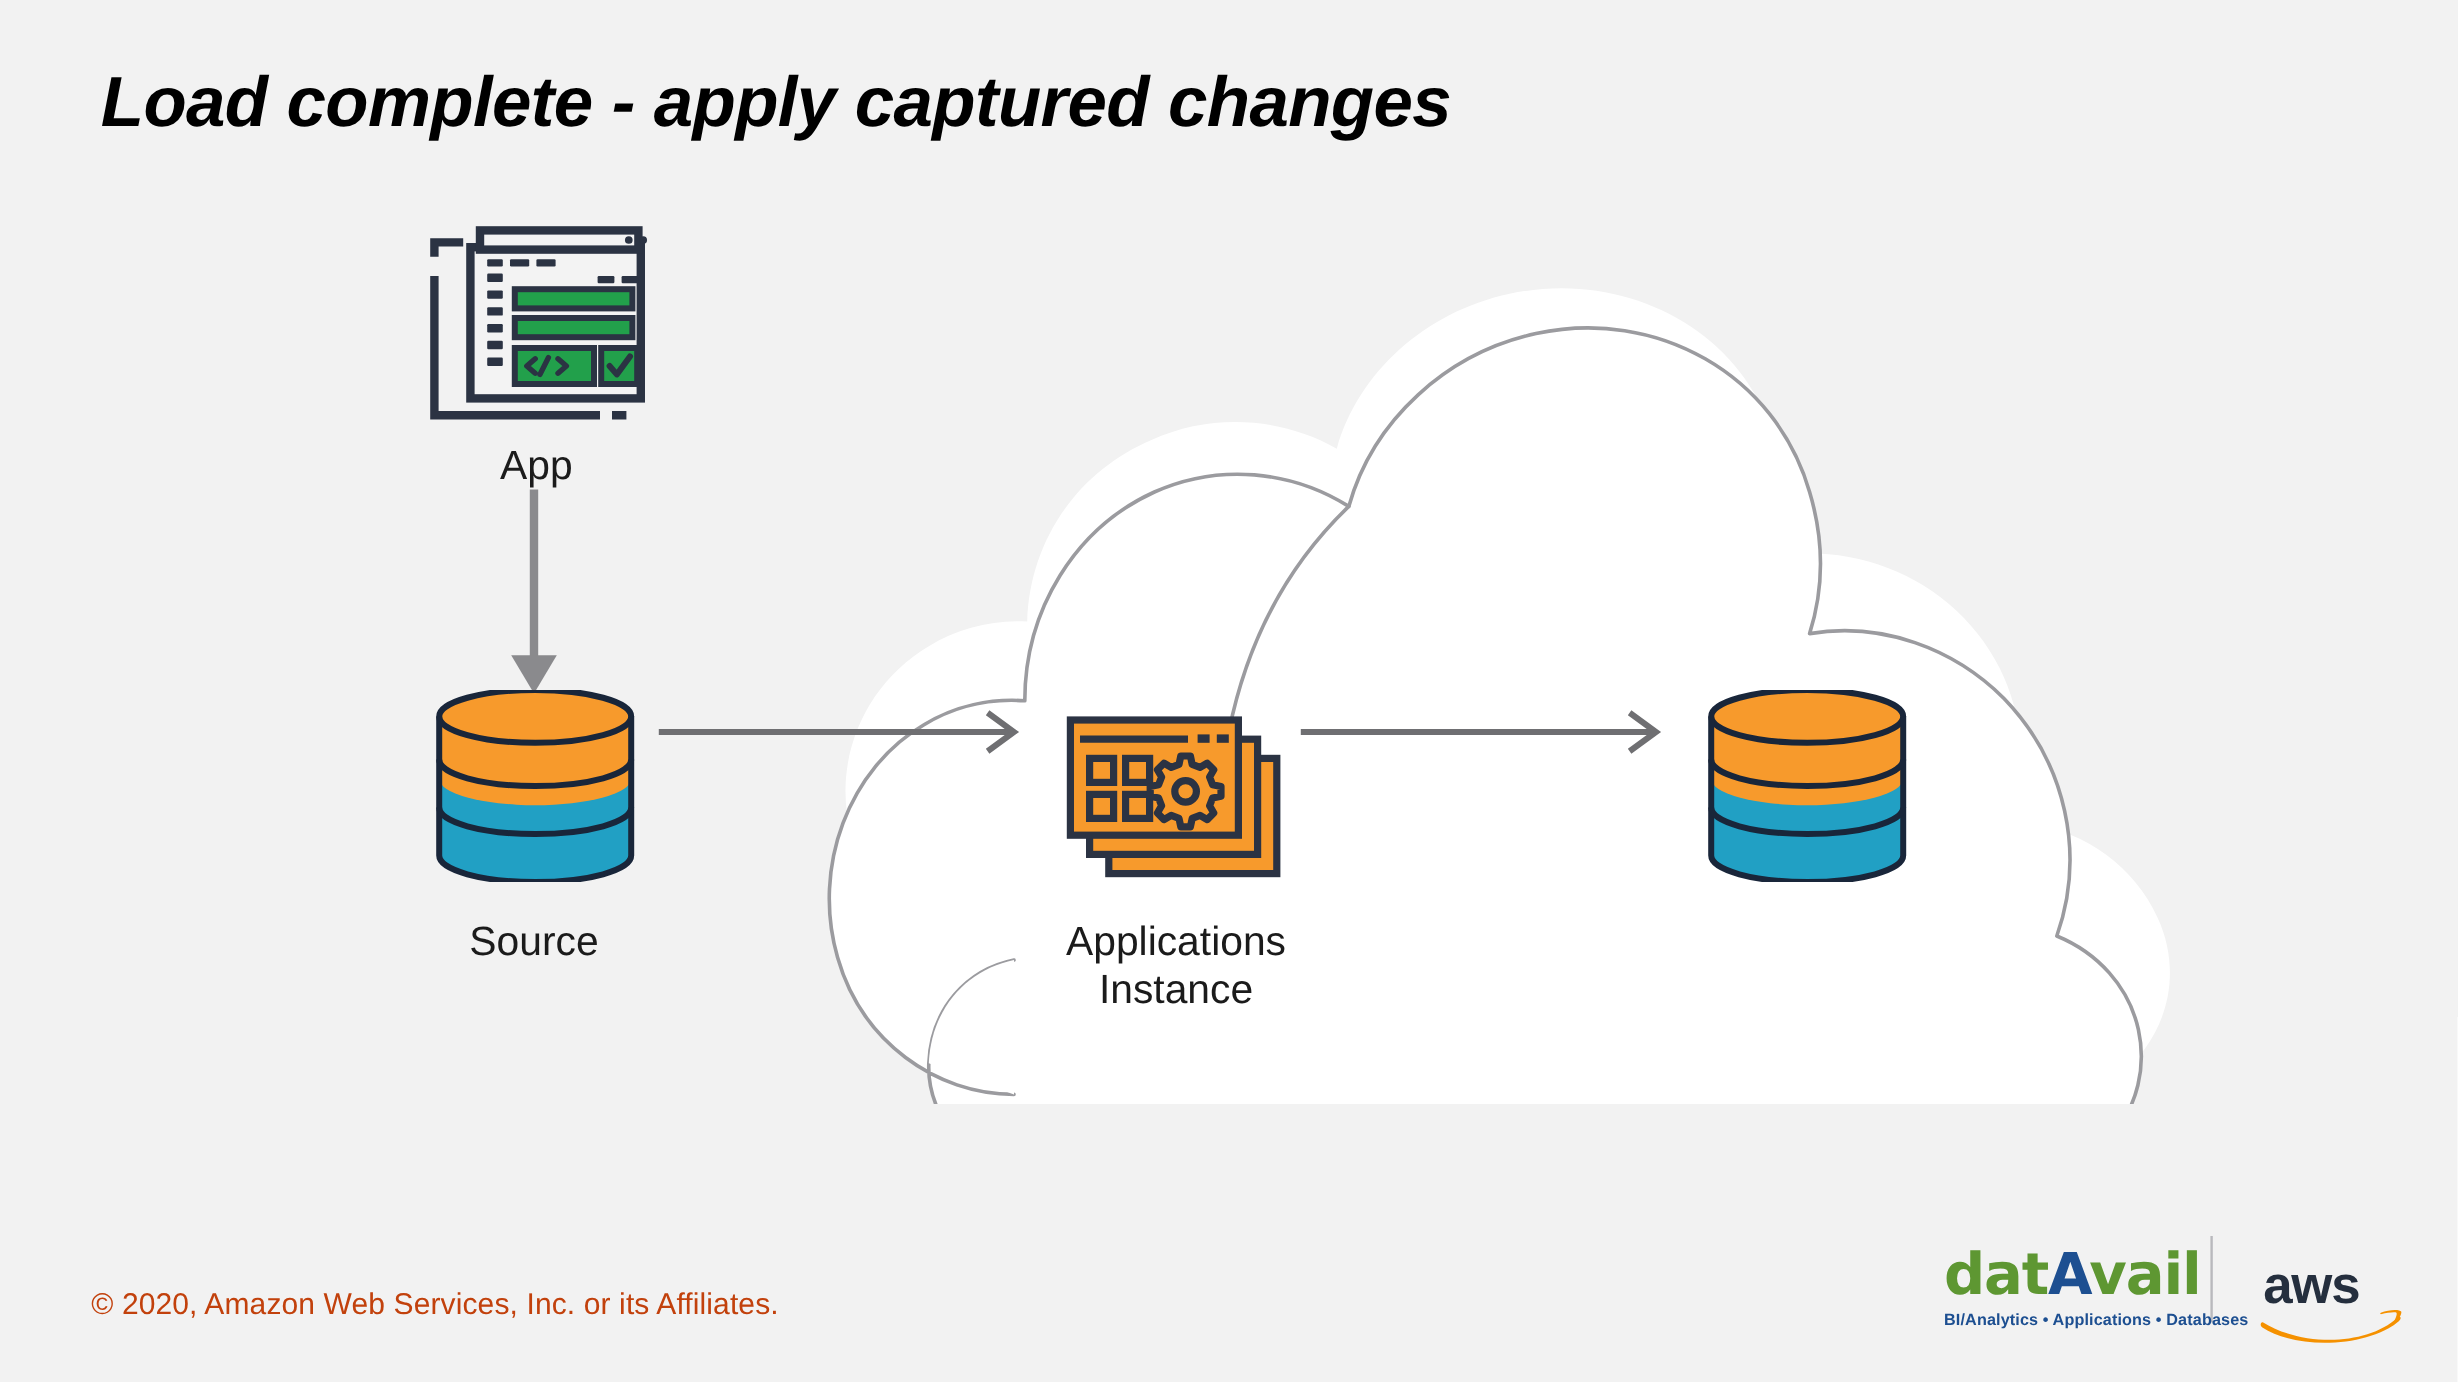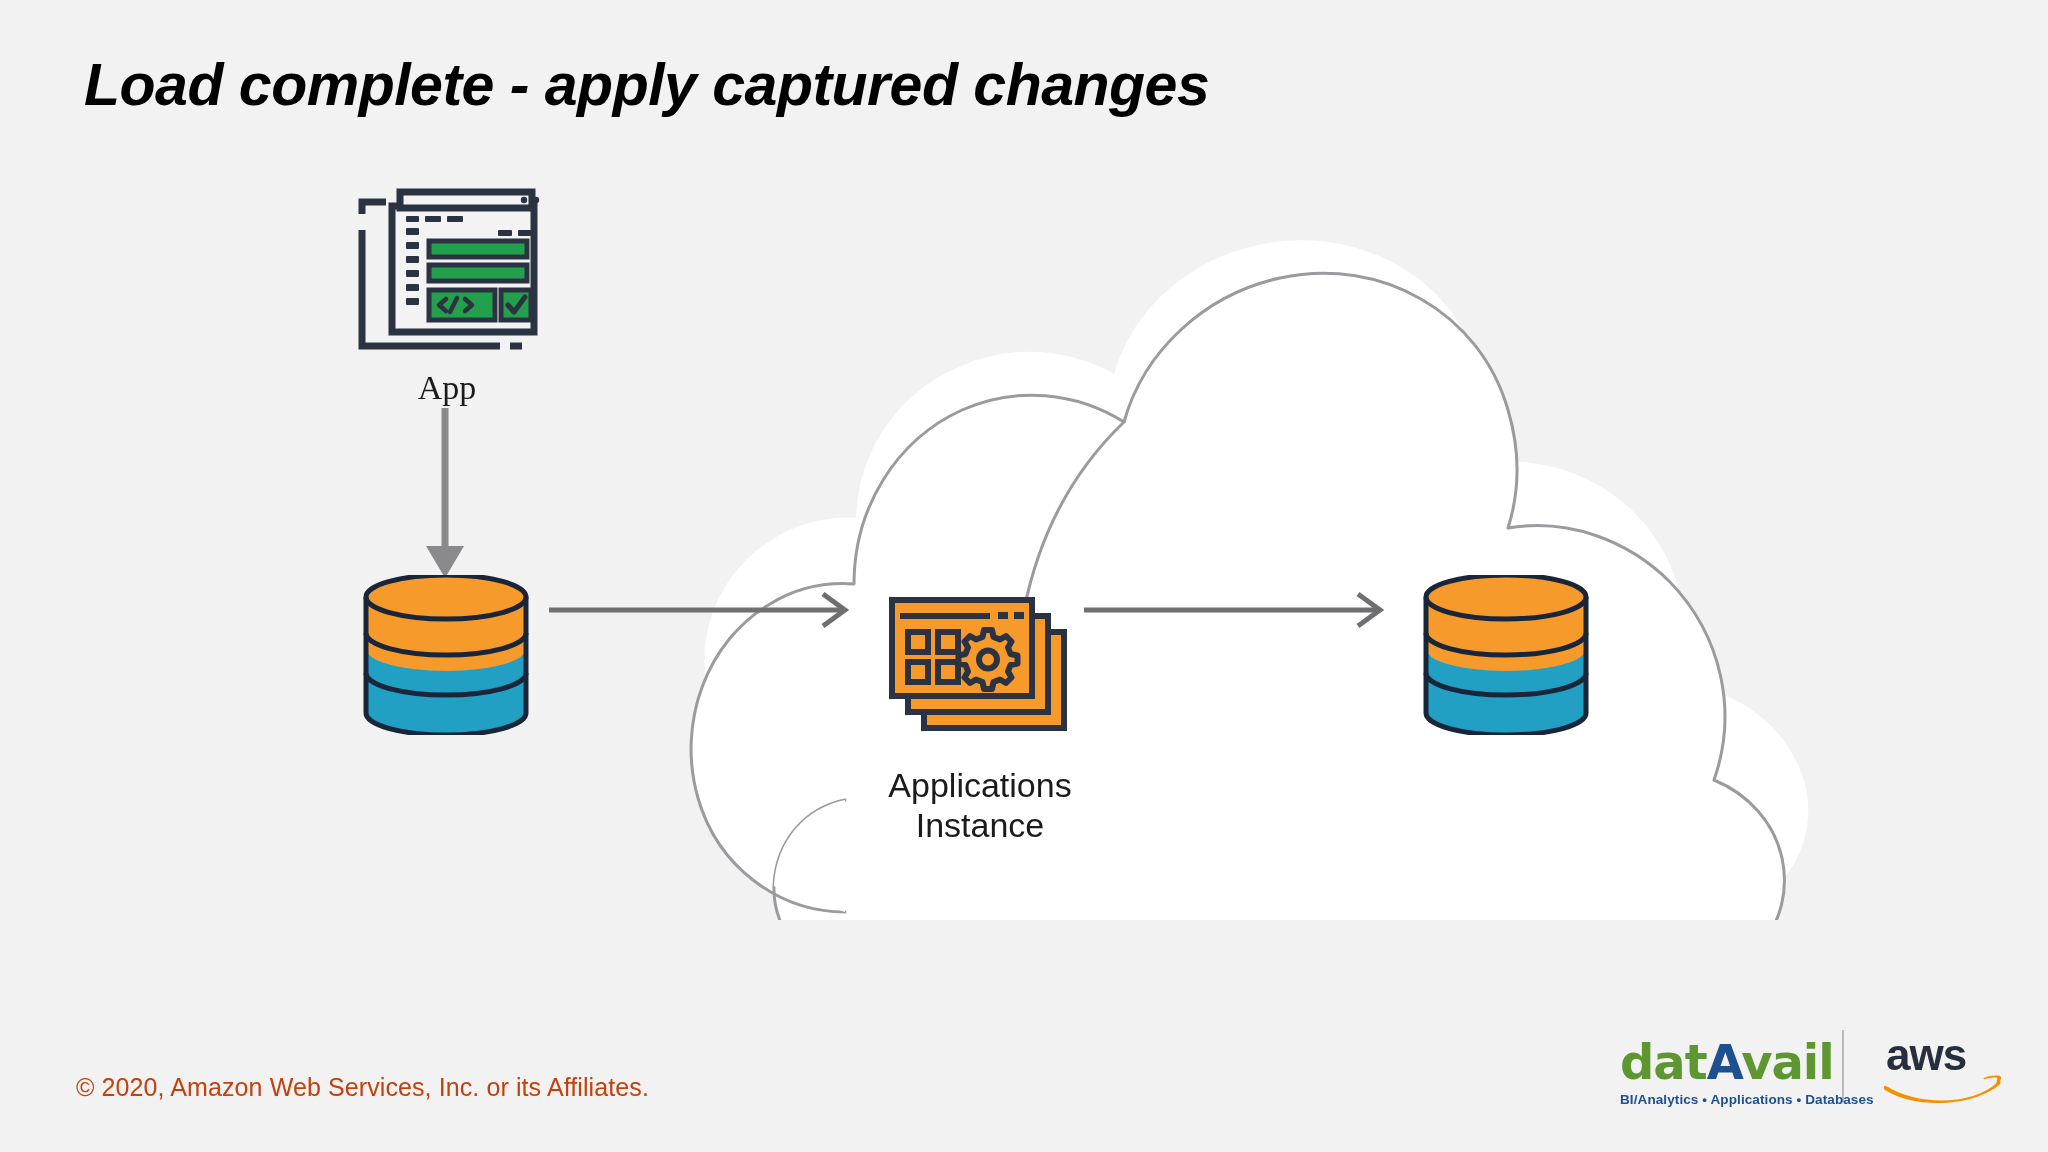--- a/index.html
+++ b/index.html
@@ -48,21 +48,21 @@
     text-align: center;
     font-family: "Liberation Sans", sans-serif;
     font-size: 34px;
     color: #1b1b1b;
     line-height: 1.18;
     white-space: pre-line;
   }
 
   
   .app-icon  { position: absolute; left: 352px; top: 186px;  width: 190px; height: 175px; }
-  .app-label { left: 332px; top: 368px; width: 230px; font-family: Liberation Serif, serif; }
+  .app-label { left: 332px; top: 368px; width: 230px; }
 
   
   .src-db    { position: absolute; left: 360px; top: 575px; width: 172px; height: 160px; }
   .src-label { left: 320px; top: 765px; width: 250px; }
 
   
   .repl-icon  { position: absolute; left: 880px; top: 588px; width: 200px; height: 150px; }
   .repl-label { left: 830px; top: 765px; width: 300px; }
 
   
@@ -122,21 +122,21 @@
     color: #1d4f91;
     letter-spacing: 0.1px;
     white-space: nowrap;
   }
   .logo-divider {
     width: 2px;
     height: 72px;
     background: #b9b9bd;
     margin: 0 22px 0 14px;
   }
-  .aws-logo { position: relative; width: 130px; height: 76px; }
+  .aws-logo { position: relative; width: 130px; height: 76px; margin-top: 16px; }
 </style>
 </head>
 <body>
 
 <div class="slide">
 
   <div class="title">Load complete - apply captured changes</div>
 
   <svg class="cloud" viewBox="0 0 1200 720">
     <path d="M 175 640
@@ -235,20 +235,21 @@
     <path d="M 6 22 L 6 74 A 80 22 0 0 0 166 74 L 166 22 Z" fill="#f79a2c" stroke="none"></path>
 
     <ellipse cx="86" cy="22" rx="80" ry="22" fill="#f79a2c" stroke="#19263a" stroke-width="5"></ellipse>
 
     <path d="M 6 22 L 6 138 A 80 22 0 0 0 166 138 L 166 22" fill="none" stroke="#19263a" stroke-width="5"></path>
 
     <path d="M 6 58 A 80 22 0 0 0 166 58" fill="none" stroke="#19263a" stroke-width="5"></path>
     <path d="M 6 98 A 80 22 0 0 0 166 98" fill="none" stroke="#19263a" stroke-width="5"></path>
   </svg>
 
+  <div class="node-label src-label">Source</div>
 
   <svg class="arrow-svg arrow-src-repl" viewBox="0 0 320 60">
     <line x1="4" y1="30" x2="296" y2="30" stroke="#6f6f72" stroke-width="5"></line>
     <polyline points="278,14 300,30 278,46" fill="none" stroke="#6f6f72" stroke-width="5" stroke-linecap="butt" stroke-linejoin="miter"></polyline>
   </svg>
 
   <svg class="repl-icon" viewBox="0 0 200 150">
 
     <rect x="44" y="44" width="140" height="96" fill="#f79a2c" stroke="#2b3343" stroke-width="6"></rect>
 

